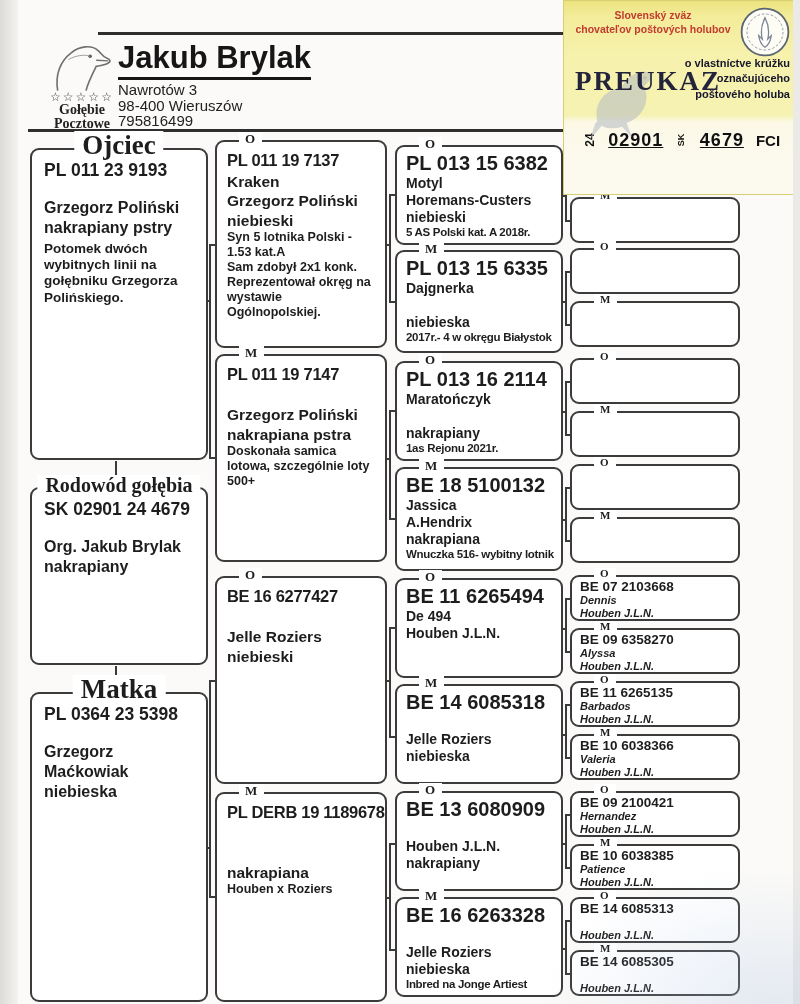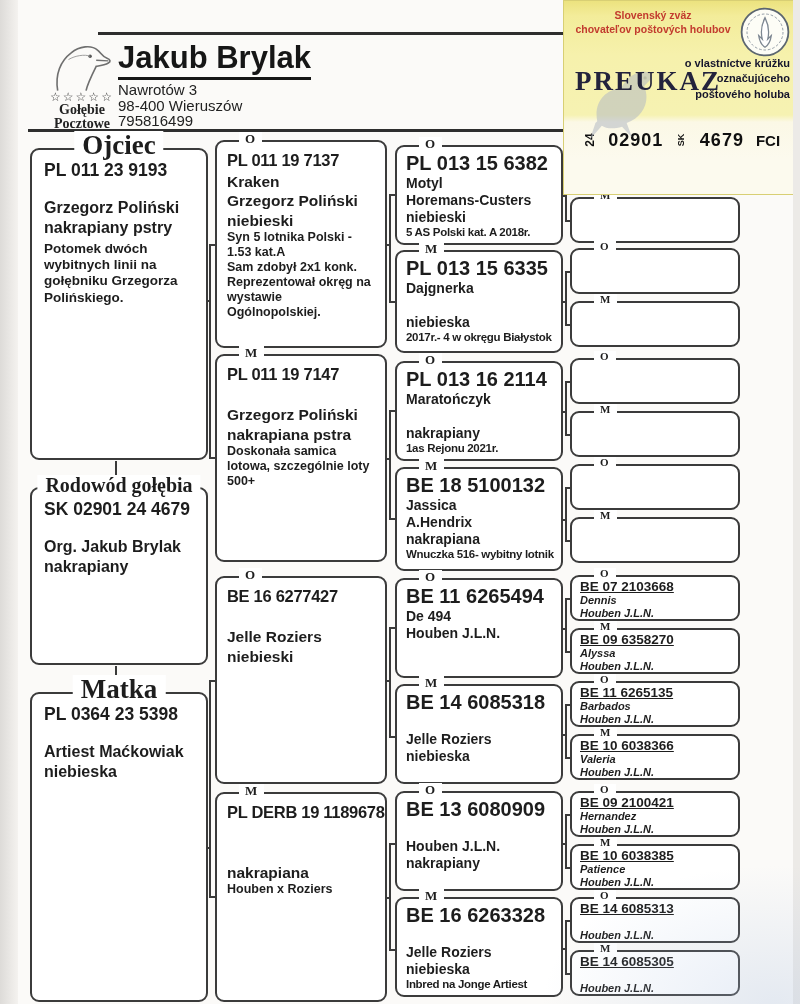--- a/index.html
+++ b/index.html
@@ -24,21 +24,21 @@
     background:linear-gradient(#ebe27d 0px,#f3ec9a 16px,#f6f1ac 55px,#f6f2b2 115px,#fbf8e6 122px,#fcfaee 160px);
     box-shadow:0 0 0 1px #d8cf74 inset;}
   .card-org{position:absolute;top:9px;left:6px;width:168px;text-align:center;color:#c23b2e;font-weight:700;font-size:10.5px;line-height:1.3;}
   .emblem{position:absolute;top:5px;right:8px;width:54px;height:54px;}
   .card-title{position:absolute;top:66px;left:12px;font:700 27px "Liberation Serif",serif;letter-spacing:2px;color:#23233c;z-index:2;}
   .card-sub{position:absolute;top:56px;right:10px;width:128px;text-align:right;font-weight:700;font-size:11px;line-height:1.4;color:#15152c;z-index:2;}
   .watermark{position:absolute;left:14px;top:48px;width:92px;height:104px;opacity:.55;z-index:1;}
   .card-ringrow{position:absolute;left:0;right:0;top:120px;height:40px;display:flex;align-items:center;justify-content:center;gap:12px;color:#101010;font-weight:700;}
   .rr-rot{display:inline-block;transform:rotate(-90deg);font-size:12px;}
   .rr-rot.sm{font-size:9px;}
-  .rr-num{font-size:18px;letter-spacing:1px;}
+  .rr-num{font-size:18px;letter-spacing:1px;text-decoration:underline;}
   .rr-org{font-size:15px;}
 
   
   #tree{position:absolute;left:0;top:0;width:800px;height:1004px;}
   .conn{position:absolute;background:#3a3a3a;z-index:1;}
   .pbox{position:absolute;background:#fff;border:2px solid #3b3b3b;border-radius:9px;color:#1d1d1d;font-weight:700;z-index:2;box-sizing:border-box;}
   .sex{position:absolute;top:-10px;left:22px;background:#fff;padding:0 6px;font:700 13px "Liberation Serif",serif;letter-spacing:1px;line-height:1;}
   .title{position:absolute;top:-19px;left:50%;transform:translateX(-50%);background:#fff;padding:0 8px;font:700 27px "Liberation Serif",serif;white-space:nowrap;line-height:1.05;}
   .title.sm{font-size:20px;top:-14px;}
   .ring{white-space:nowrap;}
@@ -51,21 +51,21 @@
   .c1 .nt{font-size:13.5px;margin-top:3px;}
   .c2{padding:9px 10px;}
   .c2 .ring{font-size:16.5px;letter-spacing:-0.3px;margin-bottom:2px;}
   .c2 .ln{font-size:15.5px;}
   .c2 .nt{font-size:12.5px;}
   .c3{padding:5px 9px;}
   .c3 .ring{font-size:20px;}
   .c3 .ln{font-size:14px;min-height:1.22em;line-height:1.22;}
   .c3 .nt{font-size:11.5px;letter-spacing:-0.3px;white-space:nowrap;}
   .c4{padding:2px 8px;}
-  .c4 .ring{font-size:13.5px;text-decoration:underline;}
+  .c4 .ring{font-size:13.5px;}
   .c4 .ln{font-size:11px;min-height:1.18em;line-height:1.18;font-style:italic;}
   .c4 .sex{top:-9px;font-size:11px;}
 </style>
 </head>
 <body>
 
 <div class="paper">
 
   <div class="hr-top"></div>
   <div class="hr-bot"></div>
@@ -134,21 +134,21 @@
       <div class="ring">SK 02901 24 4679</div>
       <div class="sp"></div>
       <div class="ln">Org. Jakub Brylak</div>
       <div class="ln">nakrapiany</div>
     </div>
 
     <div class="pbox c1" style="left:30px;top:692px;width:178px;height:310px;">
       <span class="title">Matka</span>
       <div class="ring">PL 0364 23 5398</div>
       <div class="sp"></div>
-      <div class="ln">Artiest Maćkowiak</div>
+      <div class="ln">Grzegorz Maćkowiak</div>
       <div class="ln">niebieska</div>
     </div>
 
   <div class="pbox c2" style="left: 215px; top: 140px; width: 172px; height: 208px;">
         <span class="sex">O</span>
         <div class="ring">PL 011 19 7137</div>
         <div class="ln">Kraken</div>
         <div class="ln">Grzegorz Poliński</div>
         <div class="ln">niebieski</div>
         <div class="nt">Syn 5 lotnika Polski - 1.53 kat.A</div>

